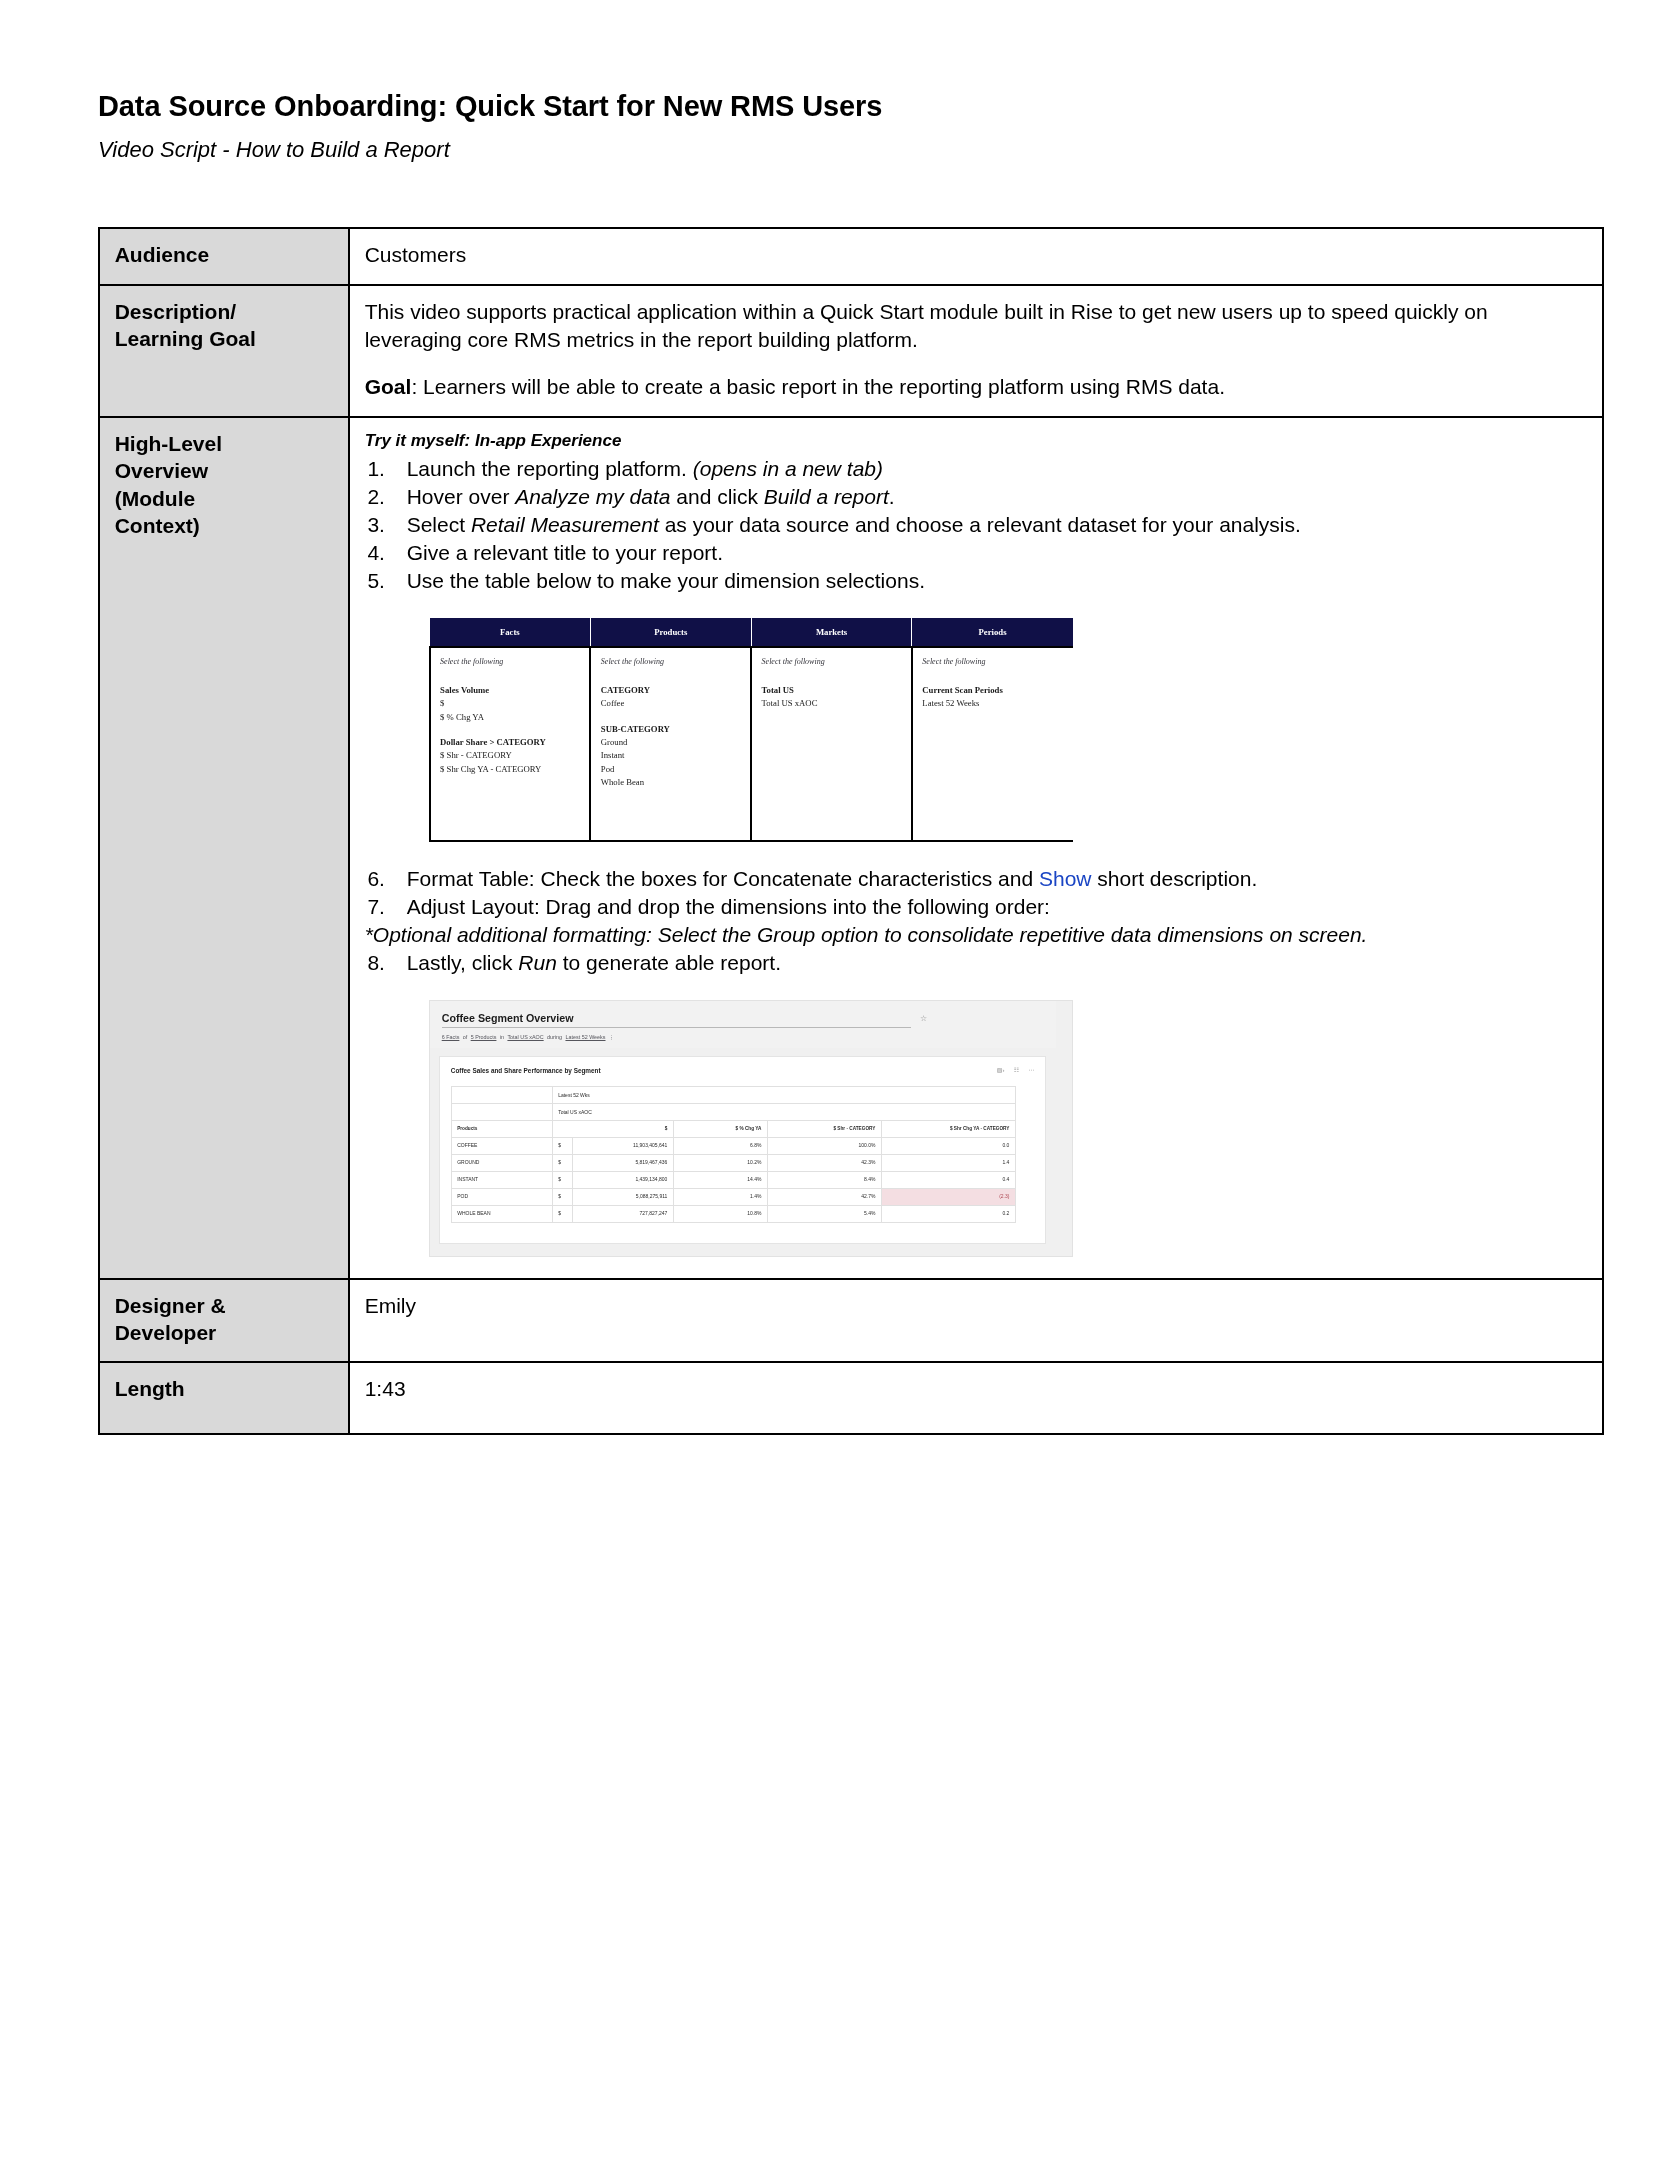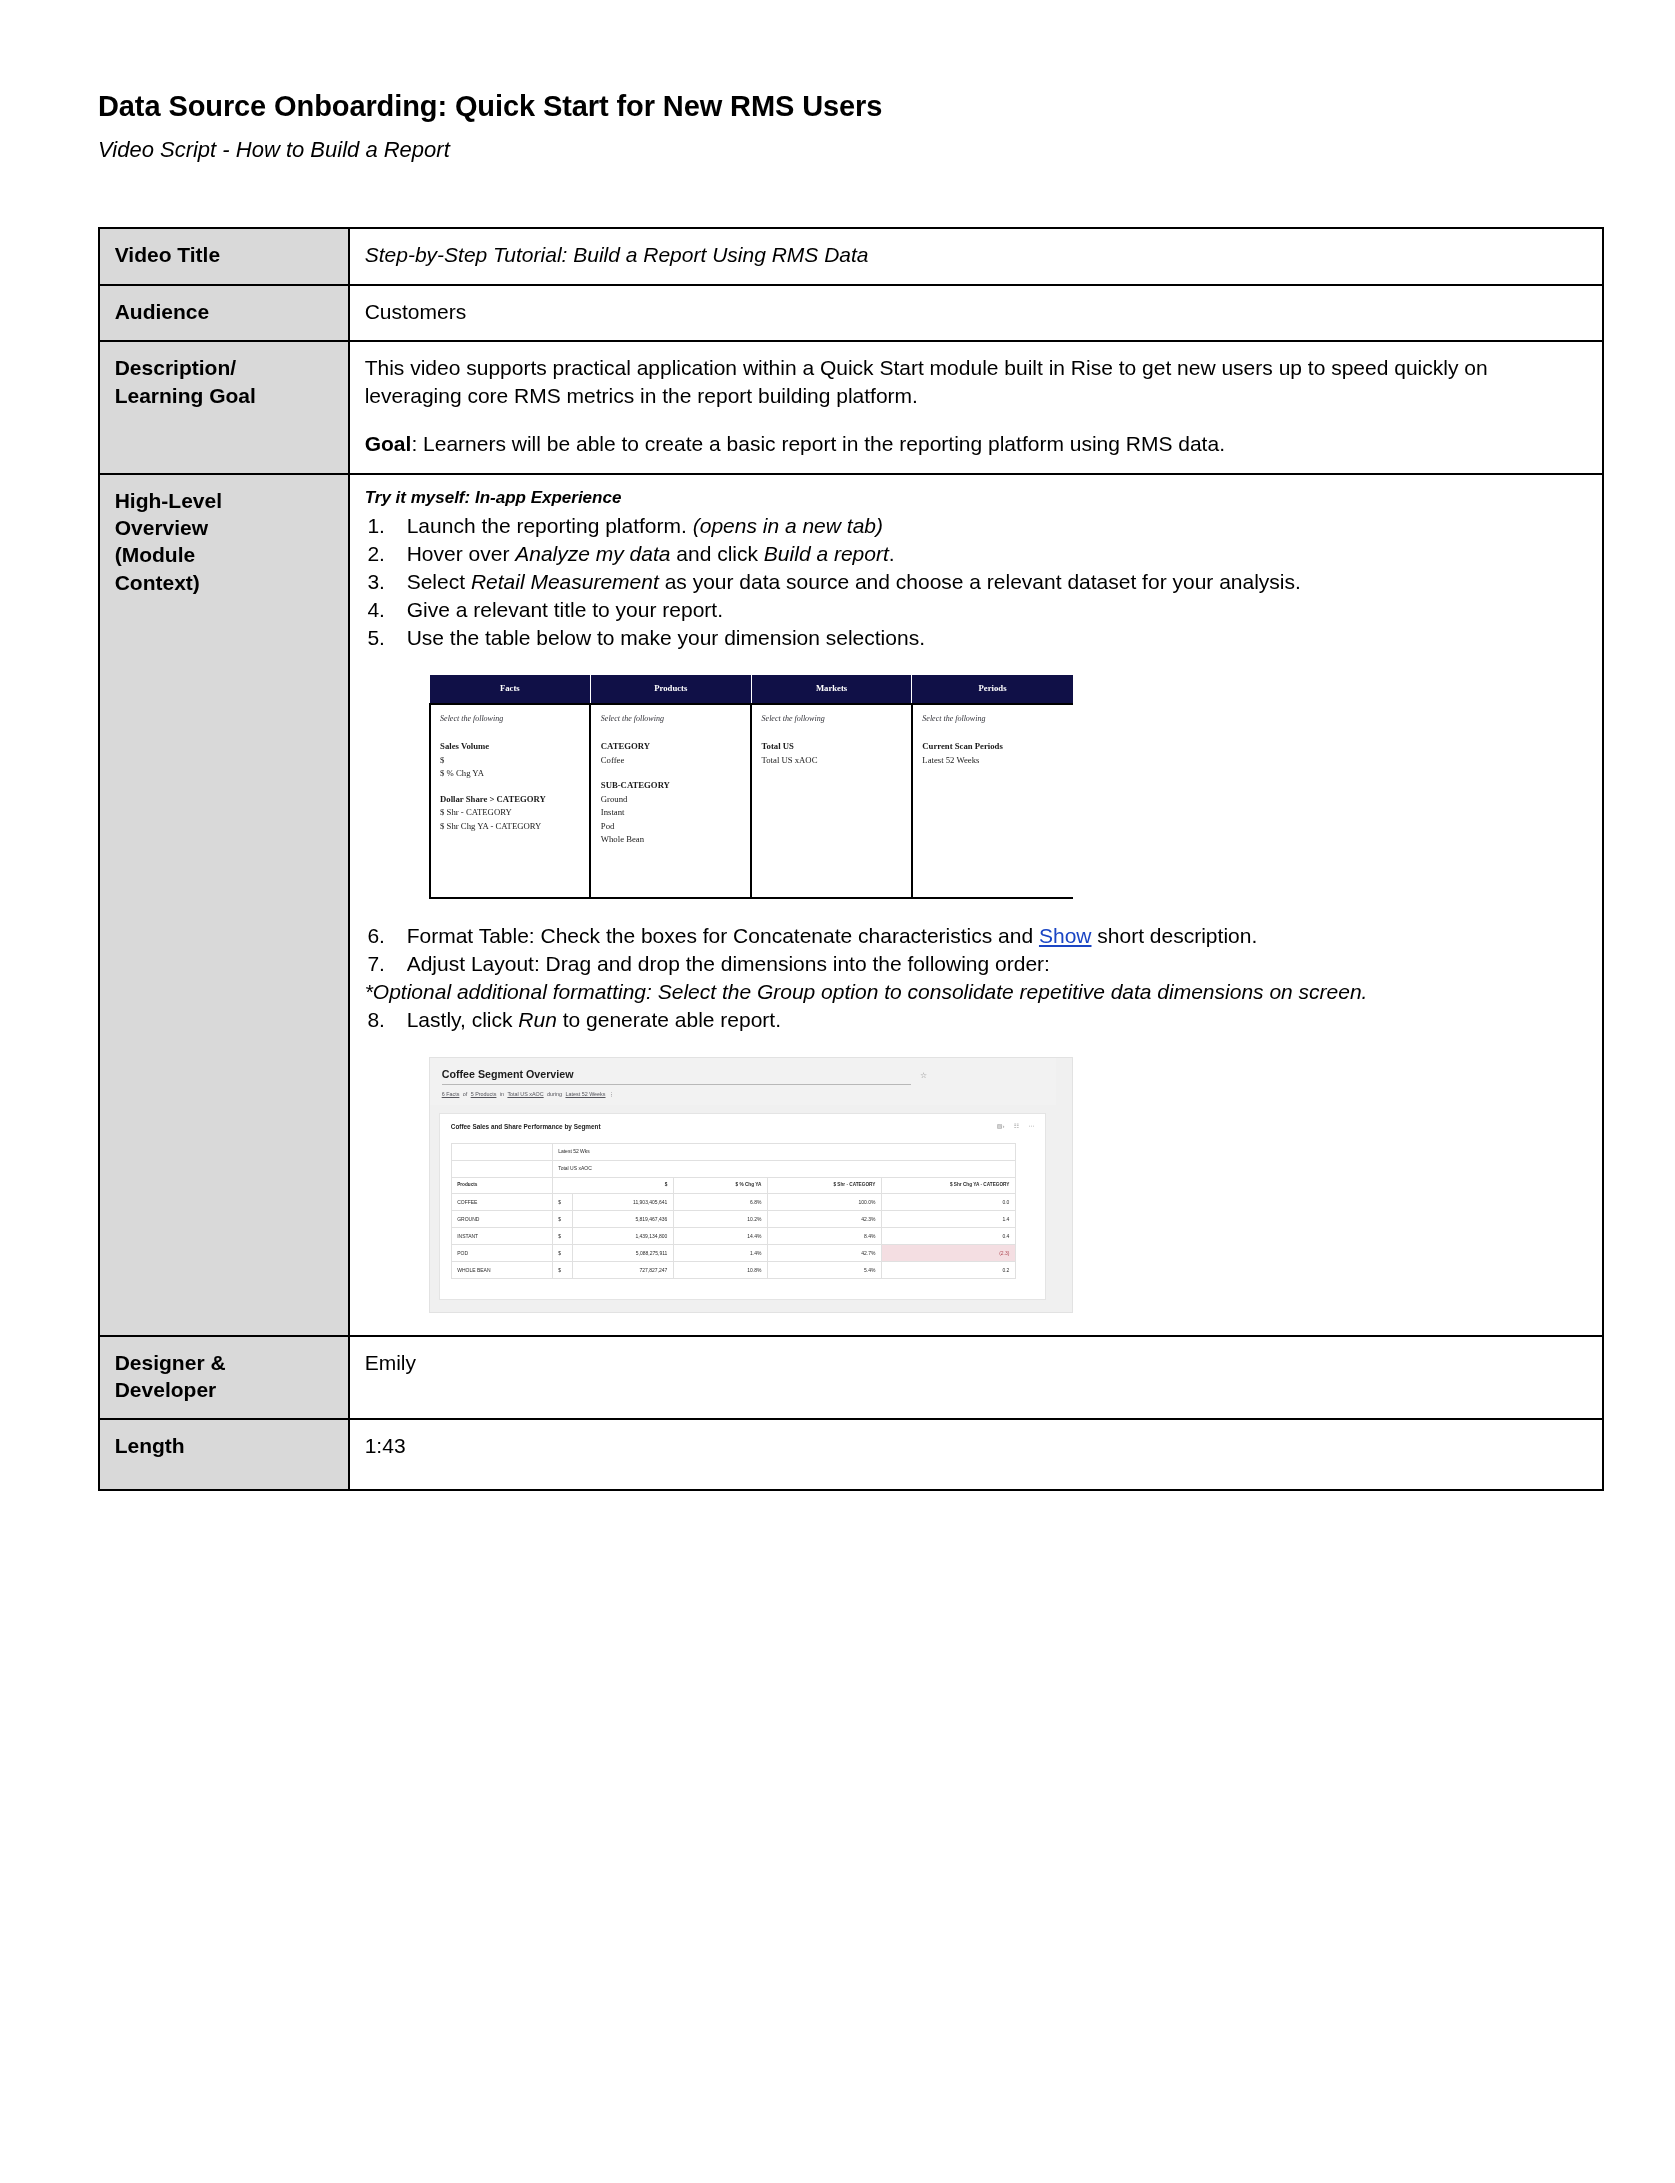--- a/index.html
+++ b/index.html
@@ -55,21 +55,21 @@
   
   .steps-head { font-weight:bold; font-style:italic; font-size:17px; margin-bottom:2.7px; }
   ol.steps { margin:0; padding:0 0 0 0; list-style:none; }
   ol.steps > li {
     font-size:21px; line-height:1.33;
     position:relative; padding-left:42px; margin:0;
   }
   ol.steps > li .num {
     position:absolute; left:2.7px; top:0; width:32px; text-align:left;
   }
-  .link-show { color:#1a45c4; text-decoration:underline; }
+  .link-show { color:#1a45c4; }
   .opt-note { font-style:italic; font-size:21px; line-height:1.33; margin:0; }
 
   
   .dim-wrap { margin:23px 0 23px 64px; }
   .dim-table {
     border-collapse:collapse;
     table-layout:fixed;
     width:644px;
   }
   .dim-table th {
@@ -171,26 +171,20 @@
   <div class="doc-title">Data Source Onboarding: Quick Start for New RMS Users</div>
   <div class="doc-subtitle">Video Script - How to Build a Report</div>
 
   <table class="script-table">
     <colgroup>
         <col style="width:250px">
         <col style="width:1254px">
       </colgroup>
     <tbody>
 
-      <tr>
-        <td class="label">Video Title</td>
-        <td class="value">
-          <span class="italic">Step-by-Step Tutorial: Build a Report Using RMS Data</span>
-        </td>
-      </tr>
 
       <tr>
         <td class="label">Audience</td>
         <td class="value">Customers</td>
       </tr>
 
       <tr>
         <td class="label">
           <div>Description/</div>
           <div>Learning Goal</div>

